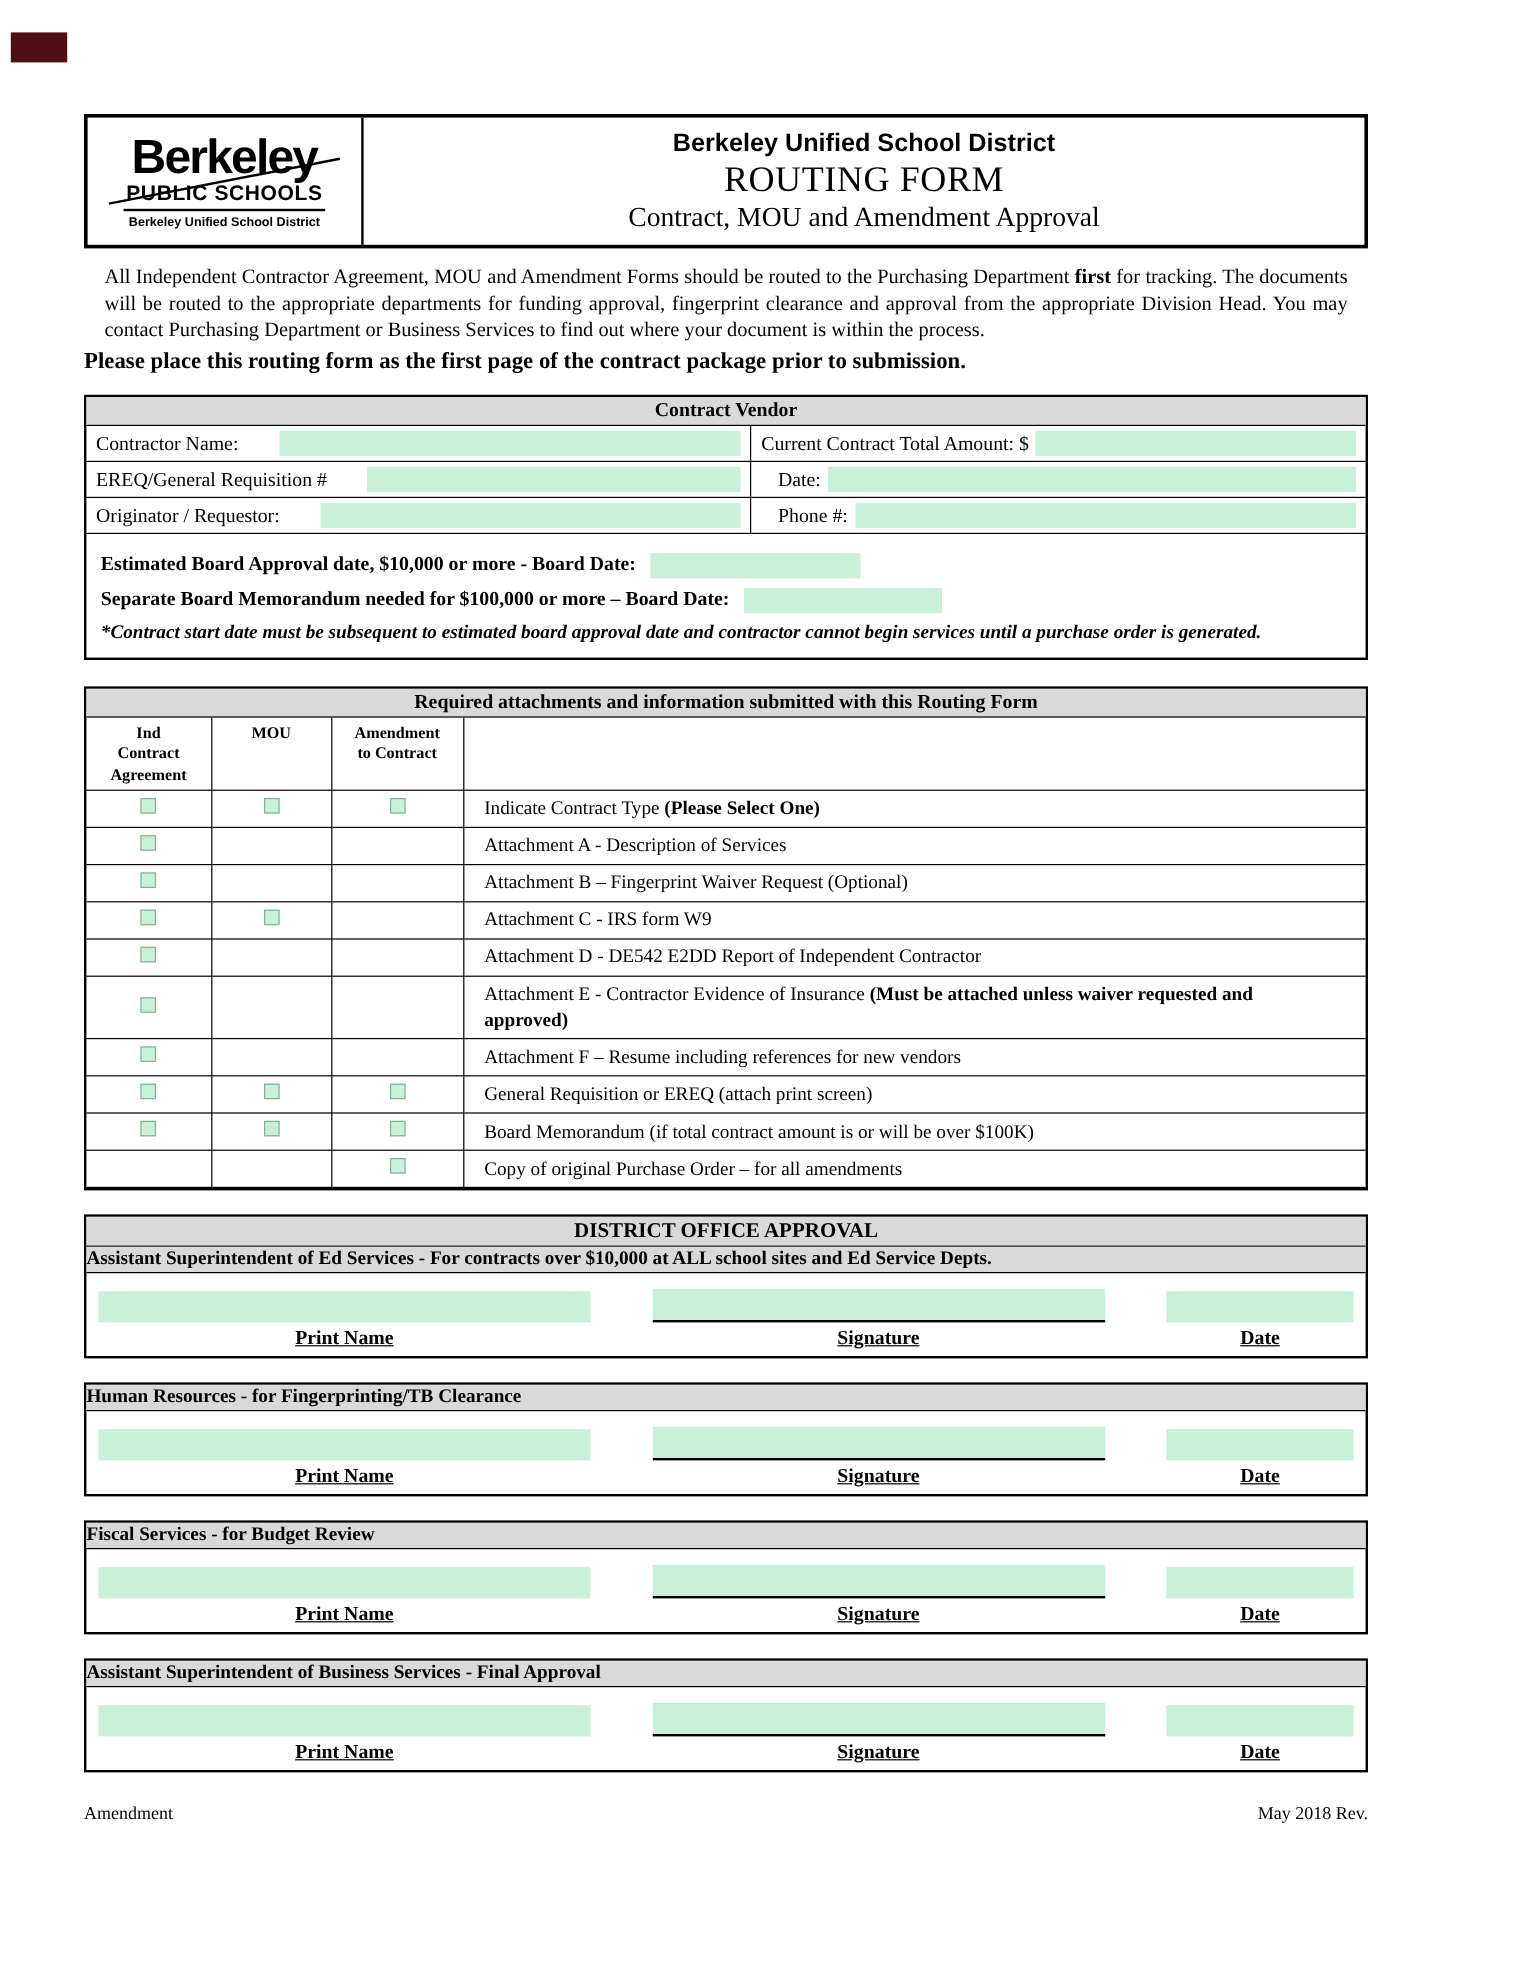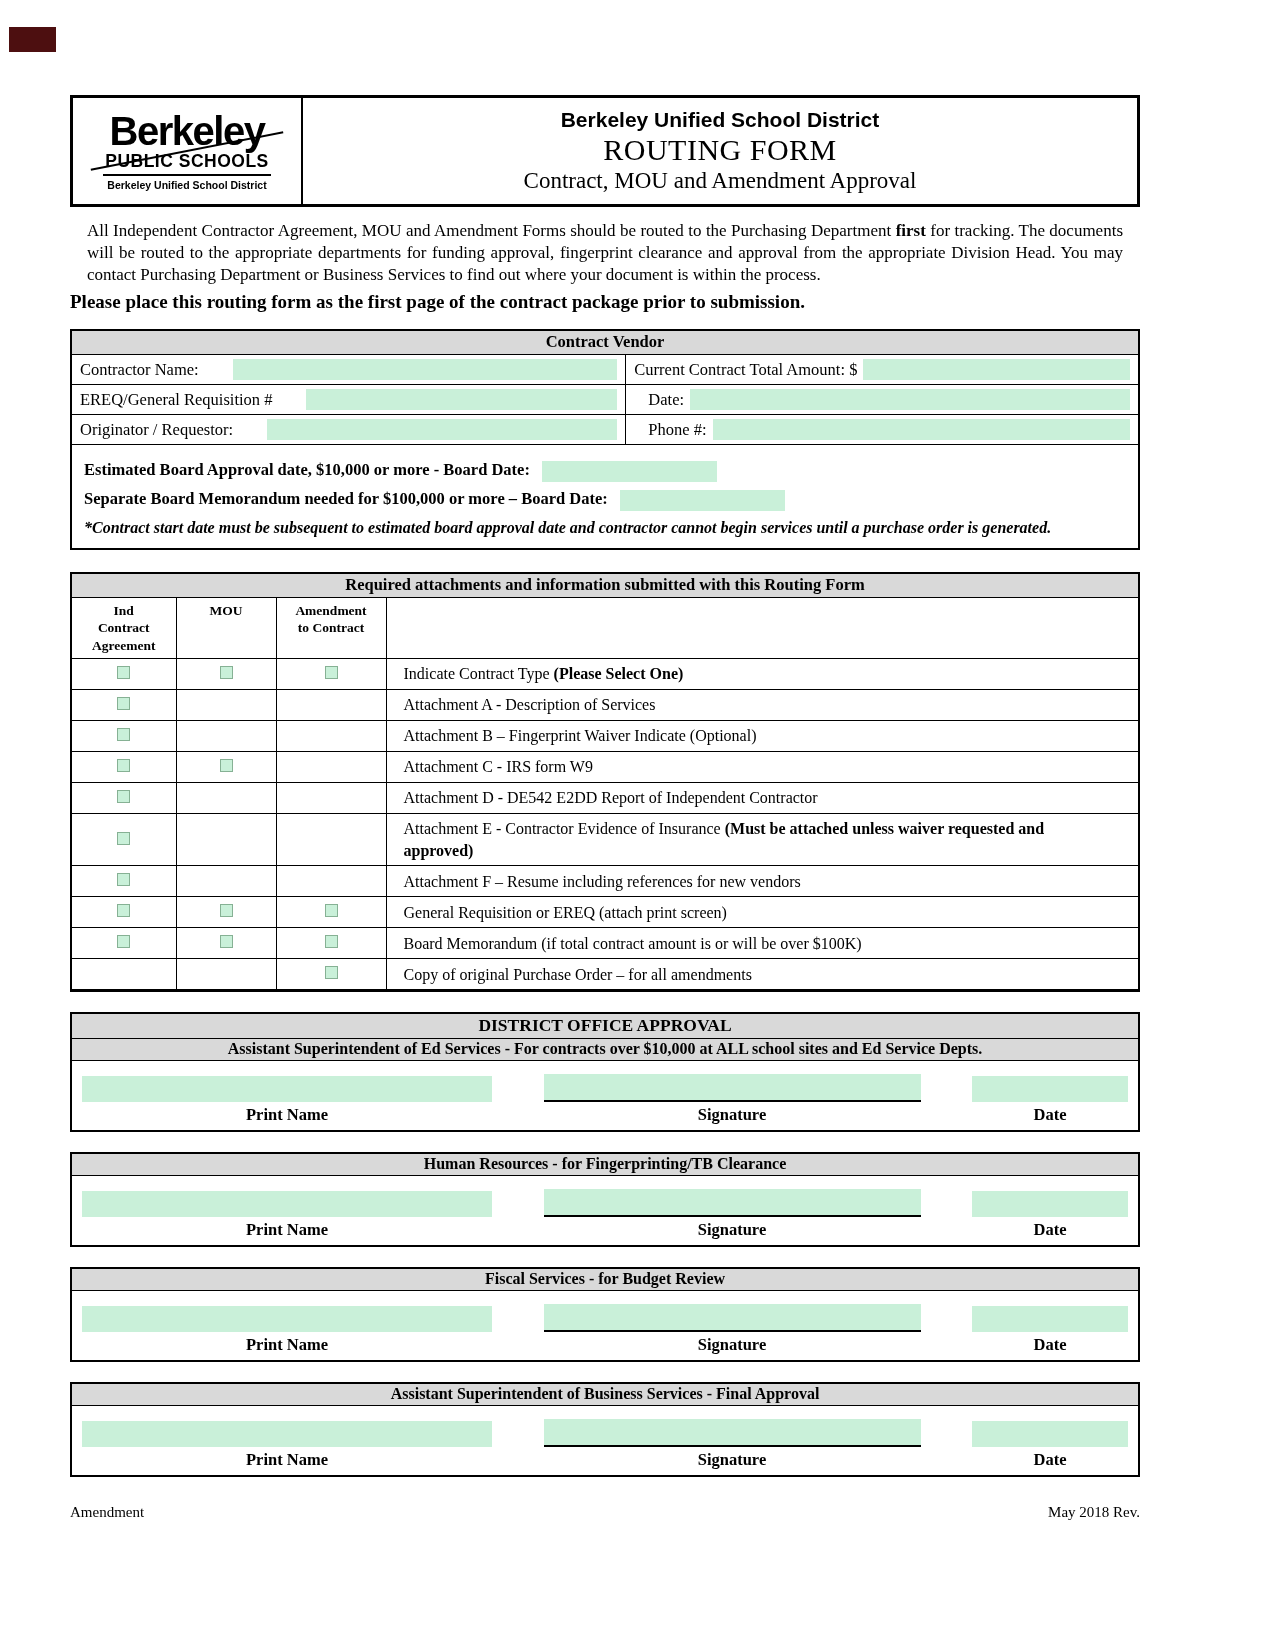--- a/index.html
+++ b/index.html
@@ -52,27 +52,27 @@
   table.attach tr > *:last-child { border-right:none; }
   th.colhead { font-size:13.5px; font-weight:bold; vertical-align:top; text-align:center; padding:4px 2px; white-space:pre-line; line-height:1.3; height:54px; box-sizing:border-box;margin-top:48px; }
   .col-ind { width:104px; } .col-mou { width:100px; } .col-amend { width:110px; }
   .cb-cell { text-align:center; padding:6px 2px; vertical-align:middle; }
   .label-cell { padding:4px 25px 4px 17px; line-height:1.35; }
   .checkbox { display:inline-block; width:13px; height:13px; background:var(--field-green,#c9f0d9); border:1px solid #86b194; box-sizing:border-box; }
 
   
   .approval-box { margin-top:20px; border:2px solid #000; }
   .abar-title { background:var(--header-gray,#d9d9d9); text-align:center; font-weight:bold; font-size:17.5px; padding:1px 0 2px; border-bottom:1px solid #000; }
-  .abar-sub { background:var(--header-gray,#d9d9d9); text-align:center; font-weight:bold; font-size:16px; padding:1px 0 2px; border-bottom:1px solid #000; }
+  .abar-sub { background:var(--header-gray,#d9d9d9); text-align:left; font-weight:bold; font-size:16px; padding:1px 0 2px; border-bottom:1px solid #000; }
   .sig-row { display:flex; justify-content:space-between; align-items:flex-end; padding:13px 10px 0; }
   .f-print { width:410px; height:26px; background:var(--field-green,#c9f0d9); }
   .f-sig-wrap { width:377px; border-bottom:2px solid #000; }
   .f-sig { height:26px; background:var(--field-green,#c9f0d9); }
   .f-date { width:156px; height:26px; background:var(--field-green,#c9f0d9); }
-  .alabel-row { display:flex; justify-content:space-between; padding:3px 10px 5px; font-weight:bold; font-size:16.5px; }
+  .alabel-row { display:flex; justify-content:space-between; padding:3px 10px 5px; font-weight:bold; font-size:16.5px;text-decoration:underline; }
   .alabel-row span { text-align:center; }
   .al-print { width:410px; } .al-sig { width:377px; } .al-date { width:156px; }
 
   
   .footer { display:flex; justify-content:space-between; margin-top:27px; font-size:15px; }
 </style>
 </head>
 <body>
 
 <div class="corner-mark"></div>
@@ -175,21 +175,21 @@
           <tr>
       <td class="cb-cell"><span class="checkbox"></span></td>
       <td class="cb-cell"></td>
       <td class="cb-cell"></td>
       <td class="label-cell"><span>Attachment A - Description of Services</span><b></b></td>
     </tr>
           <tr>
       <td class="cb-cell"><span class="checkbox"></span></td>
       <td class="cb-cell"></td>
       <td class="cb-cell"></td>
-      <td class="label-cell"><span>Attachment B – Fingerprint Waiver Indicate (Optional)</span><b></b></td>
+      <td class="label-cell"><span>Attachment B – Fingerprint Waiver Request (Optional)</span><b></b></td>
     </tr>
           <tr>
       <td class="cb-cell"><span class="checkbox"></span></td>
       <td class="cb-cell"><span class="checkbox"></span></td>
       <td class="cb-cell"></td>
       <td class="label-cell"><span>Attachment C - IRS form W9</span><b></b></td>
     </tr>
           <tr>
       <td class="cb-cell"><span class="checkbox"></span></td>
       <td class="cb-cell"></td>

